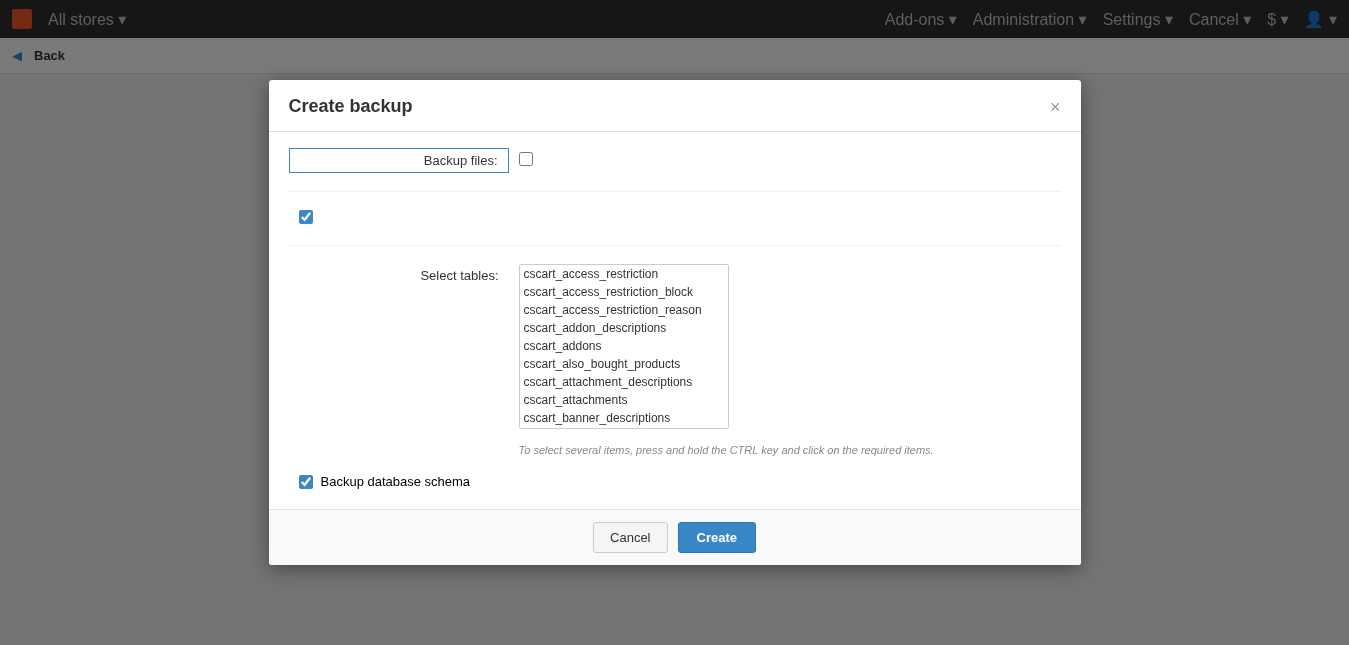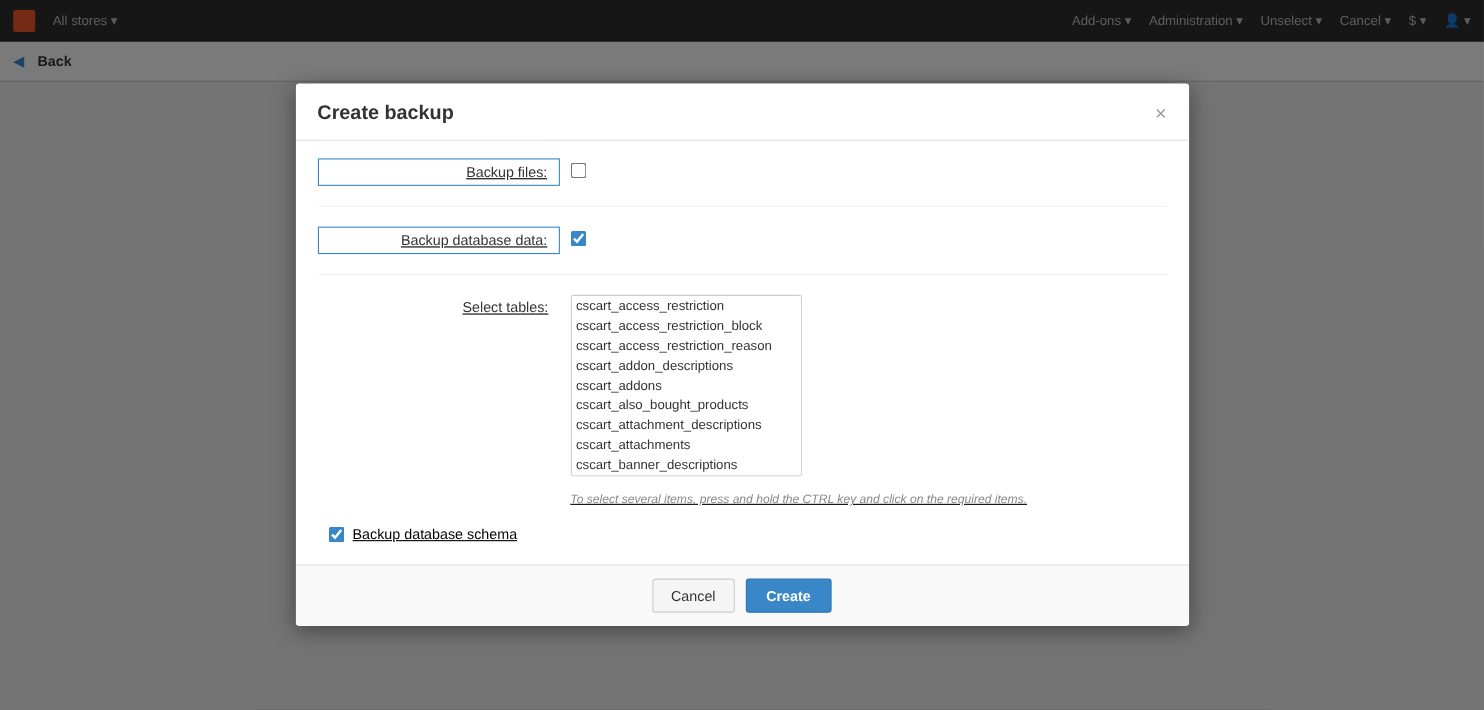--- a/index.html
+++ b/index.html
@@ -25,21 +25,21 @@
       gap: 16px;
     }
     .bg-logo {
       width: 20px; height: 20px;
       background: #e8542a;
       border-radius: 2px;
       flex-shrink: 0;
     }
     .bg-nav-item {
       color: #bbb;
-      font-size: 12px;
+      font-size: 16px;
       cursor: pointer;
     }
     .bg-nav-right {
       margin-left: auto;
       display: flex;
       gap: 16px;
     }
     .bg-secondbar {
       position: absolute;
       top: 38px; left: 0; right: 0;
@@ -102,21 +102,20 @@
       cursor: pointer;
       line-height: 1;
       border: none;
       background: none;
       padding: 0;
     }
     .modal-body {
       padding: 16px 20px 10px 20px;
       overflow-y: auto;
       flex: 1;
-      text-decoration: underline;
     }
     .modal-footer {
       padding: 12px 20px;
       border-top: 1px solid #e0e0e0;
       display: flex;
       justify-content: center;
       gap: 10px;
       background: #f9f9f9;
     }
 
@@ -256,21 +255,21 @@
   </style>
 </head>
 <body>
 
 <div class="bg-topbar">
   <div class="bg-logo"></div>
   <span class="bg-nav-item">All stores ▾</span>
   <div class="bg-nav-right">
     <span class="bg-nav-item">Add-ons ▾</span>
     <span class="bg-nav-item">Administration ▾</span>
-    <span class="bg-nav-item">Unselect ▾</span>
+    <span class="bg-nav-item">Settings ▾</span>
     <span class="bg-nav-item">Cancel ▾</span>
     <span class="bg-nav-item">$ ▾</span>
     <span class="bg-nav-item">👤 ▾</span>
   </div>
 </div>
 <div class="bg-secondbar">
   <span style="color:#3a87c8; cursor:pointer;">◀</span>
   <span class="bg-breadcrumb">Back</span>
 </div>
 <div class="bg-content"></div>
@@ -286,21 +285,20 @@
     <div class="modal-body">
 
       <div class="form-row">
         <label class="form-label">Backup files:</label>
         <div class="form-control-wrap">
           <input type="checkbox" id="backup-files" style="">
         </div>
       </div>
 
       <div class="form-row">
-        <label class="form-label">Backup database data:</label>
         <div class="form-control-wrap">
           <input type="checkbox" id="backup-database" checked="" style="">
         </div>
       </div>
 
       <div class="select-tables-row">
         <div class="select-tables-label">Select tables:</div>
         <div class="select-tables-control">
           <select class="tables-select" multiple="" size="10" id="tables-select">
           <option value="cscart_access_restriction">cscart_access_restriction</option>

